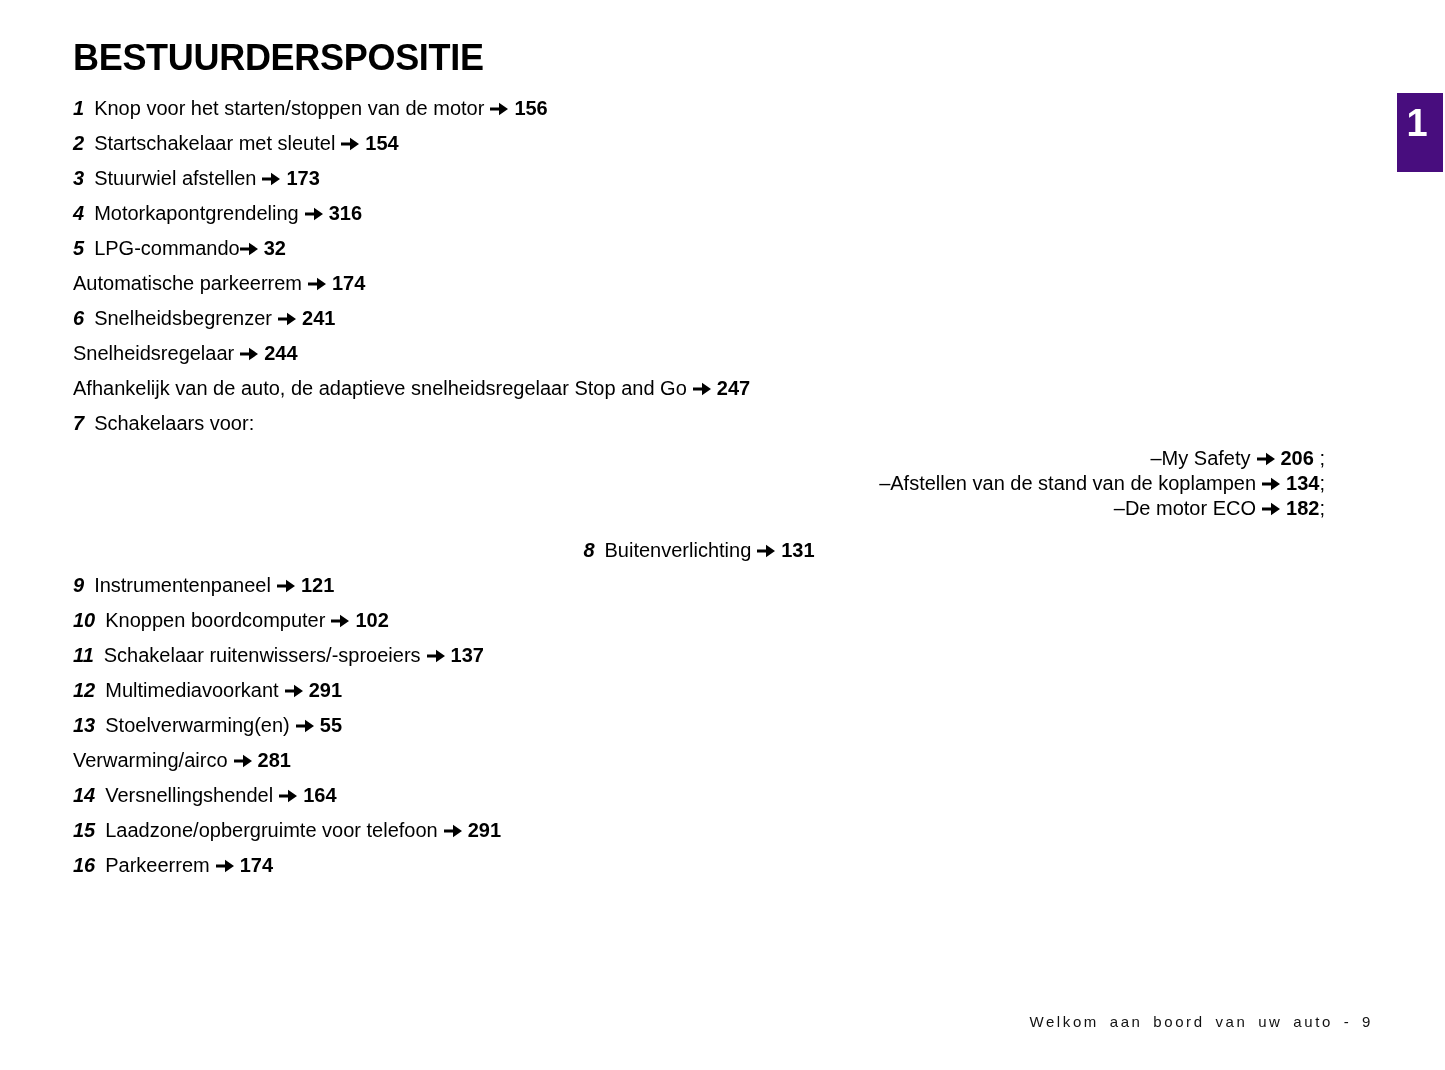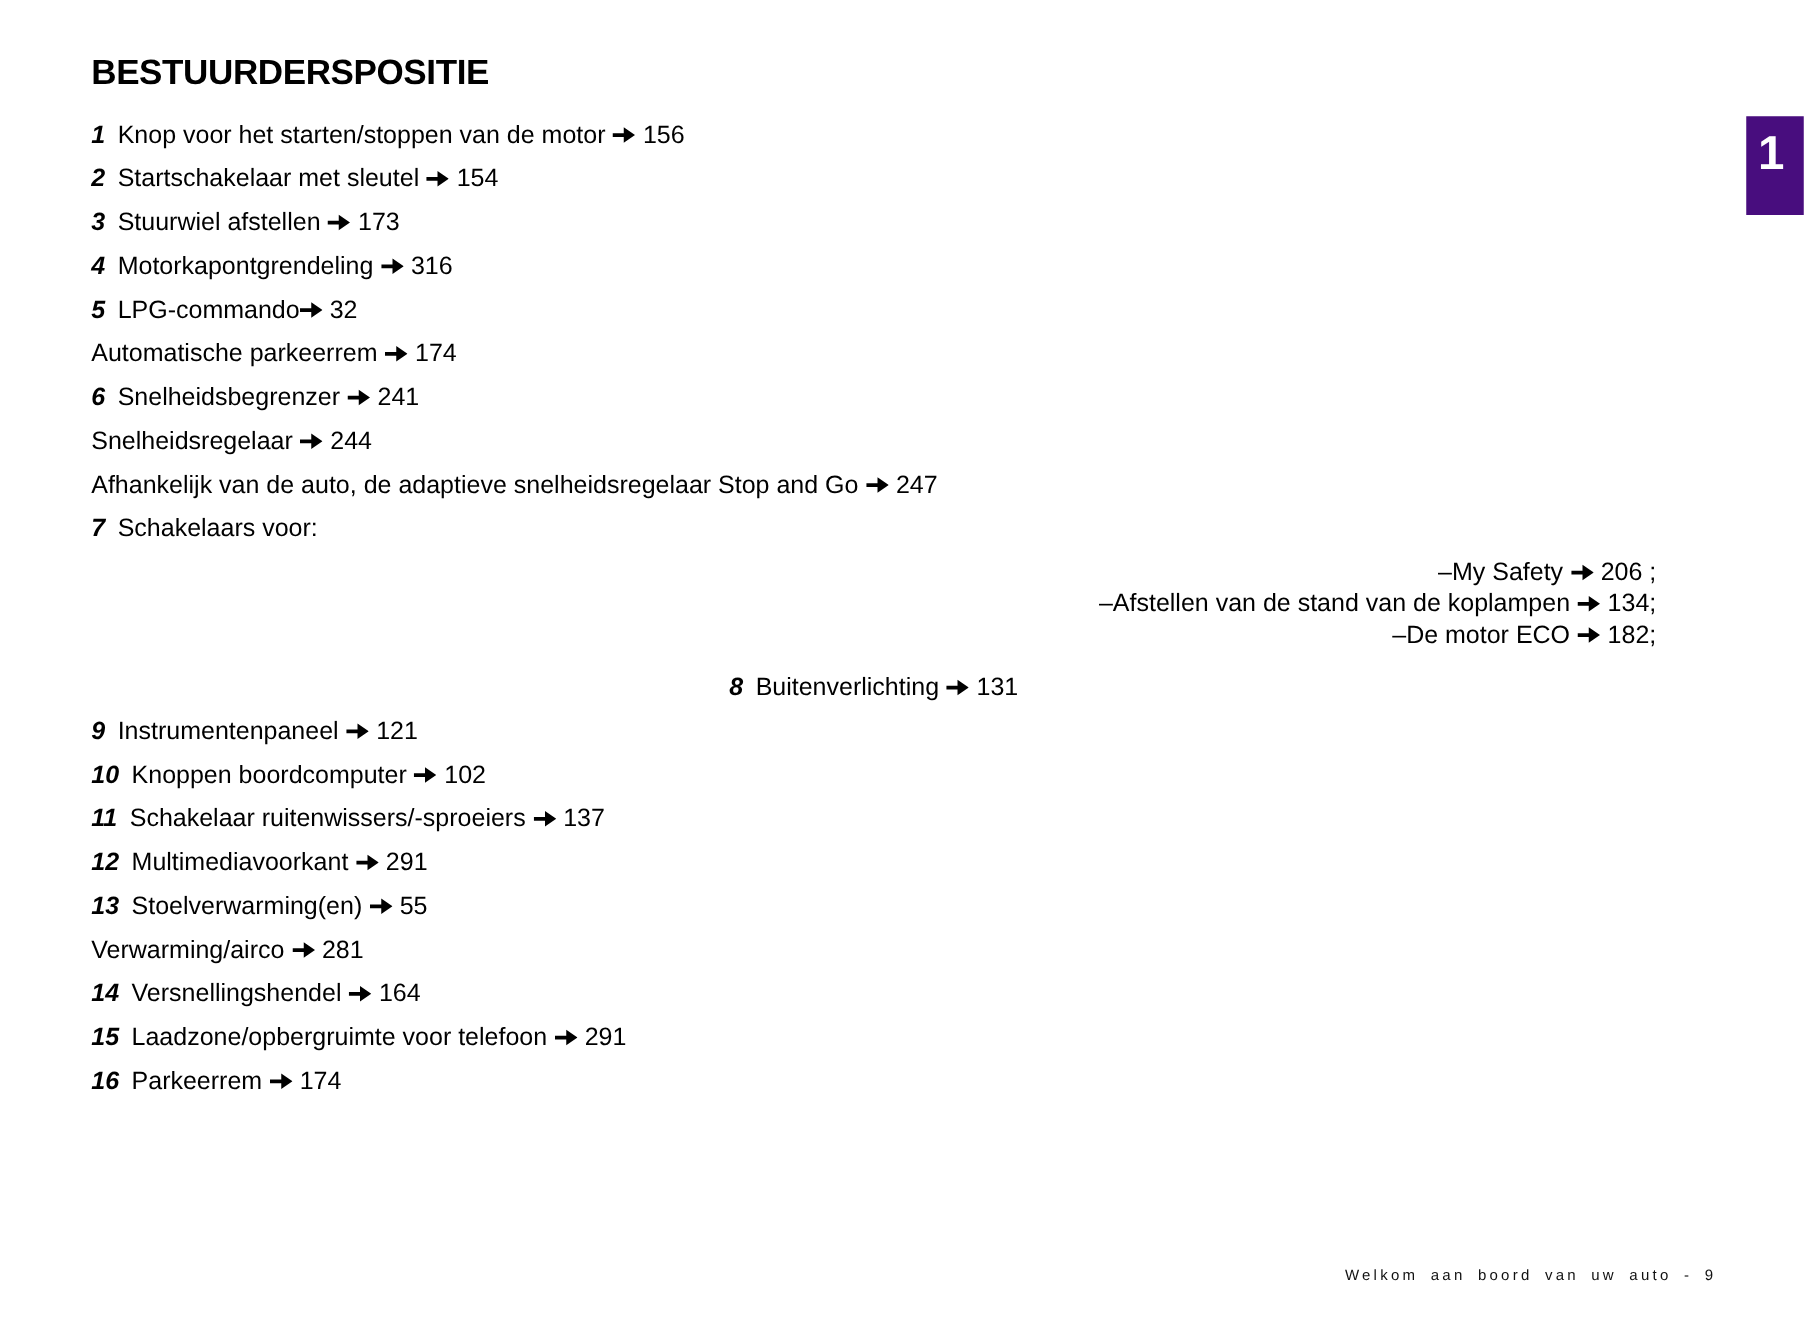--- a/index.html
+++ b/index.html
@@ -13,21 +13,21 @@
   .page {
     position: relative;
     width: 1445px; height: 1070px;
     background: #ffffff;
   }
   .content {
     position: absolute;
     left: 73px; top: 42px; right: 120px;
   }
   .title {
-    font-size: 28px;
+    font-size: 36px;
     font-weight: bold;
     letter-spacing: -0.3px;
     line-height: 32px;
     margin: 0 0 23px 0;
   }
   .row {
     font-size: 20px;
     line-height: 22px;
     margin: 0 0 13px 0;
     white-space: nowrap;
@@ -44,21 +44,21 @@
     width: 24px;
   }
   .arrow {
     display: inline-block;
     width: 18px; height: 14px;
     margin-left: 6px;
     vertical-align: -1px;
   }
   .arrow svg { display: block; width: 18px; height: 14px; }
   .page-ref {
-    font-weight: normal;
+    font-weight: bold;
     margin-left: 6px;
   }
   .suffix { white-space: pre; }
   .section-tab {
     position: absolute;
     top: 93px; right: 2px;
     width: 46px; height: 79px;
     background: #480d7e;
     color: #ffffff;
     display: flex;
@@ -66,21 +66,21 @@
     justify-content: center;
   }
   .section-tab span {
     font-size: 38px;
     font-weight: bold;
     transform: translate(-3px, -9px);
   }
   .footer {
     position: absolute;
     top: 1013px; right: 72px;
-    font-size: 12px;
+    font-size: 15px;
     letter-spacing: 2.6px;
     word-spacing: 4px;
     color: #111111;
   }
 </style>
 </head>
 <body>
 
 <div class="page">
 

